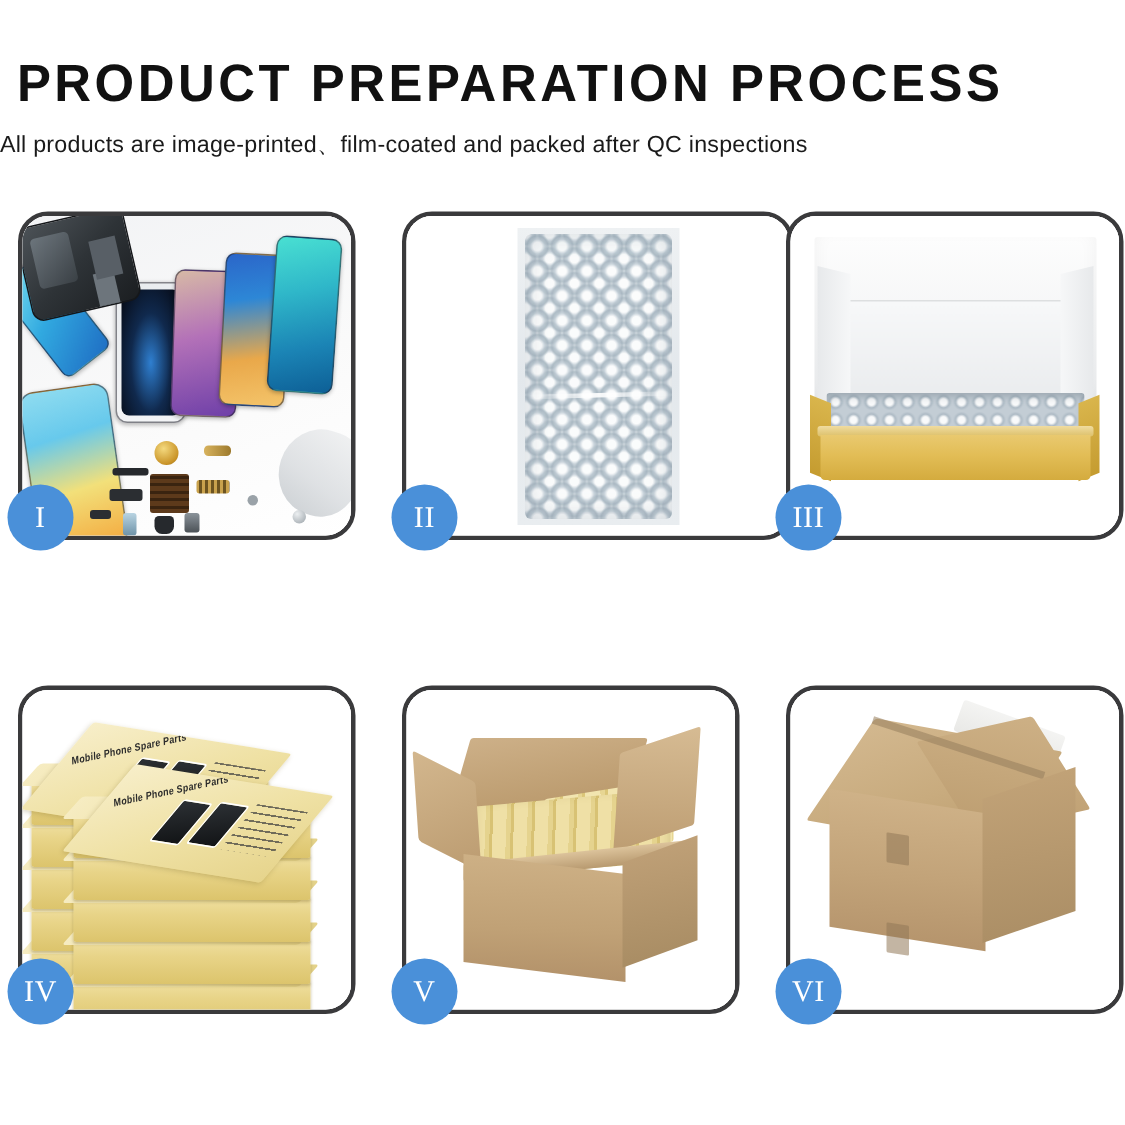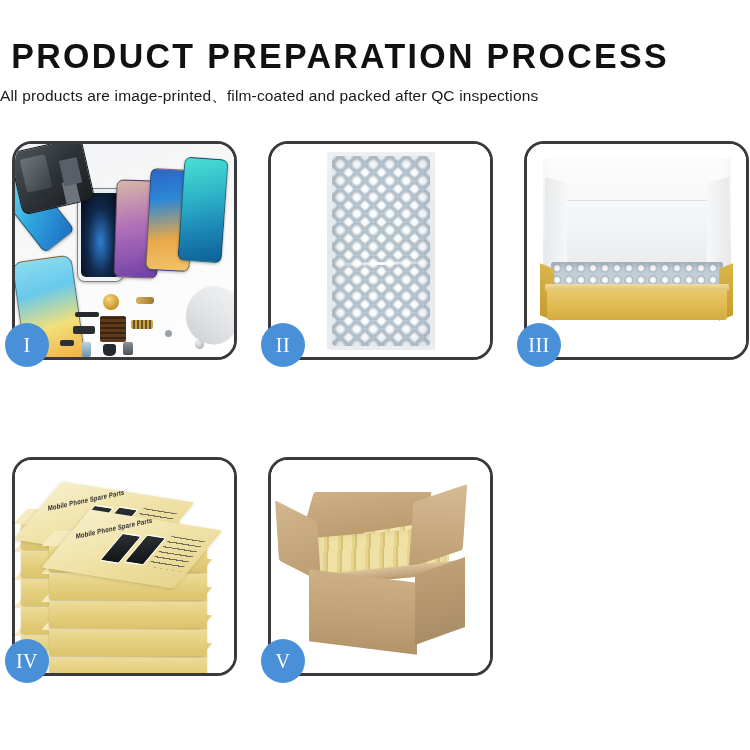--- a/index.html
+++ b/index.html
@@ -64,21 +64,21 @@
   }
   .panel-clip {
     position: absolute;
     inset: 0;
     border-radius: 17px;
     overflow: hidden;
     background: #fdfdfd;
   }
   
   .p1 { left: 12px;  top: 141px; }
-  .p2 { left: 268px; top: 141px; }
+  .p2 { left: 268px; top: 141px; padding-left: 36px; }
   .p3 { left: 524px; top: 141px; }
   .p4 { left: 12px;  top: 457px; }
   .p5 { left: 268px; top: 457px; }
   .p6 { left: 524px; top: 457px; }
 
   .badge {
     position: absolute;
     left: -10px;
     bottom: -10px;
     width: 44px;
@@ -575,14 +575,29 @@
         <div class="c5-flap-bl"></div>
         <div class="c5-flap-br"></div>
         <div class="c5-rim"></div>
         <div class="c5-front"></div>
         <div class="c5-side"></div>
       </div>
     </div>
     <div class="badge">V</div>
   </div>
 
+  <div class="panel p6">
+    <div class="panel-clip">
+      <div class="scene sc6">
+        <div class="c6-tape"></div>
+        <div class="c6-top"></div>
+        <div class="c6-top2"></div>
+        <div class="c6-seam"></div>
+        <div class="c6-front"></div>
+        <div class="c6-side"></div>
+        <div class="c6-tab c6-tab1"></div>
+        <div class="c6-tab c6-tab2"></div>
+      </div>
+    </div>
+    <div class="badge">VI</div>
+  </div>
 
 </div>
 
 </body></html>

